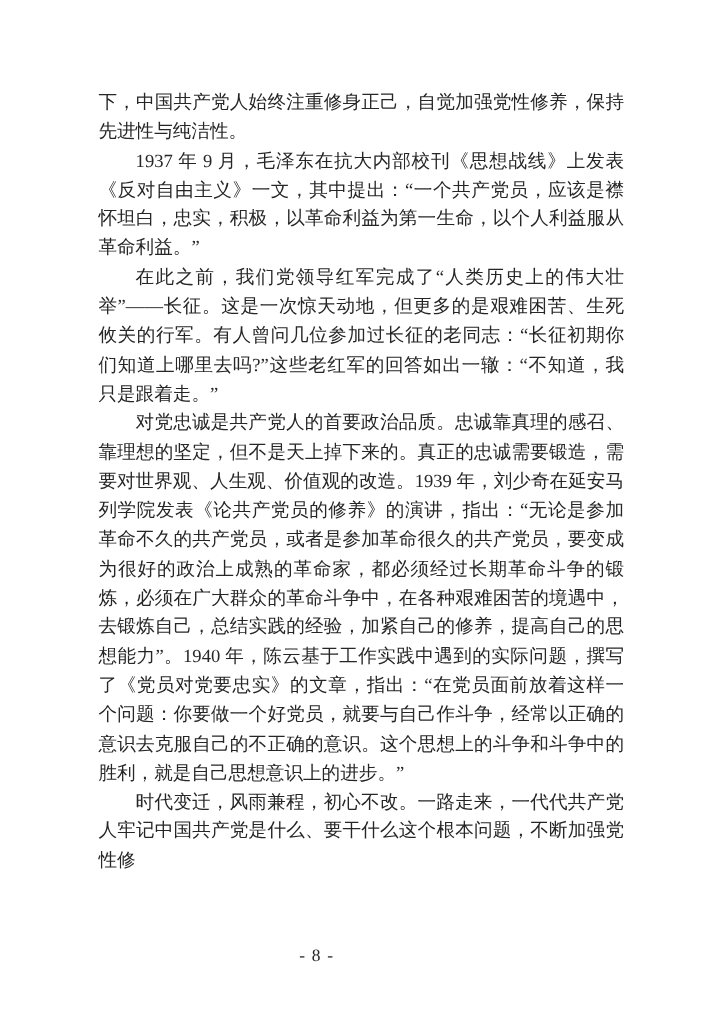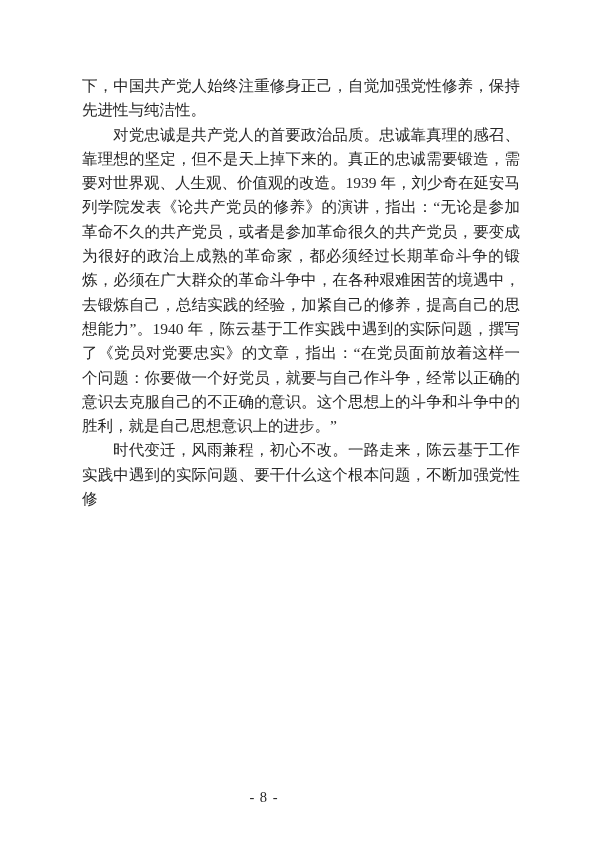--- a/index.html
+++ b/index.html
@@ -44,17 +44,19 @@
     font-size: 14.5px;
     letter-spacing: 1px;
   }
 </style>
 </head>
 <body>
 
 <div class="page">
   <div class="doc-body">
       <p class="para">下，中国共产党人始终注重修身正己，自觉加强党性修养，保持先进性与纯洁性。</p>
+      <p class="para indent">1937 年 9 月，毛泽东在抗大内部校刊《思想战线》上发表《反对自由主义》一文，其中提出：“一个共产党员，应该是襟怀坦白，忠实，积极，以革命利益为第一生命，以个人利益服从革命利益。”</p>
+      <p class="para indent">在此之前，我们党领导红军完成了“人类历史上的伟大壮举”——长征。这是一次惊天动地，但更多的是艰难困苦、生死攸关的行军。有人曾问几位参加过长征的老同志：“长征初期你们知道上哪里去吗?”这些老红军的回答如出一辙：“不知道，我只是跟着走。”</p>
       <p class="para indent">对党忠诚是共产党人的首要政治品质。忠诚靠真理的感召、靠理想的坚定，但不是天上掉下来的。真正的忠诚需要锻造，需要对世界观、人生观、价值观的改造。1939 年，刘少奇在延安马列学院发表《论共产党员的修养》的演讲，指出：“无论是参加革命不久的共产党员，或者是参加革命很久的共产党员，要变成为很好的政治上成熟的革命家，都必须经过长期革命斗争的锻炼，必须在广大群众的革命斗争中，在各种艰难困苦的境遇中，去锻炼自己，总结实践的经验，加紧自己的修养，提高自己的思想能力”。1940 年，陈云基于工作实践中遇到的实际问题，撰写了《党员对党要忠实》的文章，指出：“在党员面前放着这样一个问题：你要做一个好党员，就要与自己作斗争，经常以正确的意识去克服自己的不正确的意识。这个思想上的斗争和斗争中的胜利，就是自己思想意识上的进步。”</p>
-      <p class="para indent">时代变迁，风雨兼程，初心不改。一路走来，陈云基于工作实践中遇到的实际问题、要干什么这个根本问题，不断加强党性修</p>
+      <p class="para indent">时代变迁，风雨兼程，初心不改。一路走来，一代代共产党人牢记中国共产党是什么、要干什么这个根本问题，不断加强党性修</p>
     </div>
   <div class="page-number">- 8 -</div>
 </div>
 
 </body></html>

